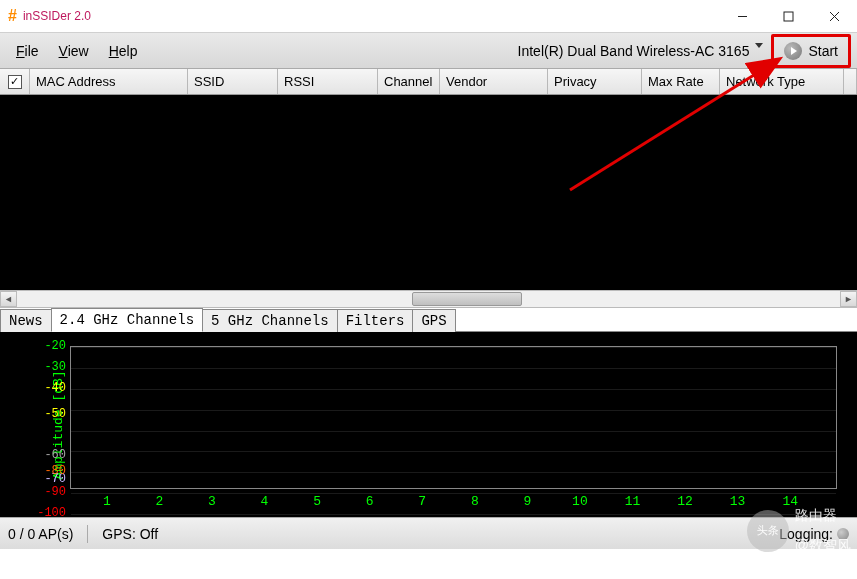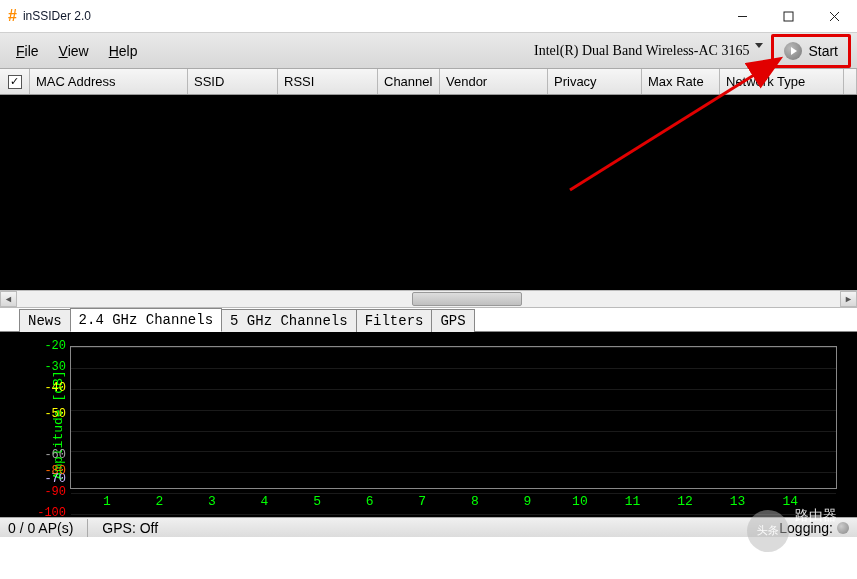--- a/index.html
+++ b/index.html
@@ -1,57 +1,57 @@
 <!DOCTYPE html>
 <html><head>
 <meta charset="utf-8">
 <style>
   * { box-sizing: border-box; margin: 0; padding: 0; }
   body { width: 857px; height: 579px; font-family: "Segoe UI", Tahoma, sans-serif; font-size: 13px; background: #fff; overflow: hidden; position: relative; }
   
   .titlebar { height: 33px; background: #fff; border-bottom: 1px solid #d0d0d0; display: flex; align-items: center; padding-left: 8px; }
   .titlebar .app-icon { color: #ff8c00; font-weight: bold; font-size: 16px; margin-right: 6px; }
-  .titlebar .title { flex: 1; font-size: 12px; color: #0f172a; }
+  .titlebar .title { flex: 1; font-size: 12px; color: #be185d; }
   .win-controls { display: flex; height: 100%; }
   .win-btn { width: 46px; display: flex; align-items: center; justify-content: center; color: #222; }
   .win-btn svg { width: 11px; height: 11px; }
   
   .menubar { height: 36px; background: linear-gradient(#e9e9e9,#d8d8d8); border-bottom: 1px solid #aaa; display: flex; align-items: center; padding: 0 6px; }
   .menu-item { padding: 4px 10px; font-size: 14px; color: #000; }
   .menu-item u { text-decoration: underline; }
   .spacer { flex: 1; }
   .play-btn { display: flex; align-items: center; gap: 6px; padding: 4px 8px; font-size: 14px; }
   .play-icon { width: 18px; height: 18px; border-radius: 50%; background: radial-gradient(circle at 35% 35%, #bbb, #777); display: flex; align-items: center; justify-content: center; }
   .play-icon::after { content: ""; border-left: 6px solid #fff; border-top: 4px solid transparent; border-bottom: 4px solid transparent; margin-left: 2px; }
-  .adapter { padding: 4px 8px; font-size: 14px; display: flex; align-items: flex-start; gap: 4px; font-family: Liberation Serif, serif; }
+  .adapter { padding: 4px 8px; font-size: 14px; display: flex; align-items: flex-start; gap: 4px; }
   .dd-arrow { border-top: 5px solid #333; border-left: 4px solid transparent; border-right: 4px solid transparent; margin-left: 2px; }
   .start-box { border: 3px solid #e10000; border-radius: 2px; padding: 1px 2px; display: flex; align-items: center; }
   
   .headers { height: 26px; background: linear-gradient(#f6f6f6,#e4e4e4); border-bottom: 1px solid #999; display: flex; font-size: 13px; color: #000; }
   .hcell { border-right: 1px solid #b8b8b8; display: flex; align-items: center; padding: 0 6px; white-space: nowrap; overflow: hidden; }
   .chk { width: 14px; height: 14px; border: 1px solid #555; background: #fff; display: flex; align-items: center; justify-content: center; font-size: 11px; line-height: 1; }
   
   .grid-body { height: 195px; background: #000; }
   
   .hscroll { height: 18px; background: #f0f0f0; border-top: 1px solid #bbb; border-bottom: 1px solid #bbb; position: relative; display: flex; align-items: center; }
   .hscroll .arrow { width: 17px; height: 100%; background: linear-gradient(#f4f4f4,#d8d8d8); border: 1px solid #bbb; display: flex; align-items: center; justify-content: center; font-size: 9px; color: #555; }
   .hscroll .track { flex: 1; position: relative; height: 100%; }
   .hscroll .thumb { position: absolute; left: 48%; width: 110px; height: 14px; top: 1px; background: linear-gradient(#ddd,#bfbfbf); border: 1px solid #999; border-radius: 2px; }
   
-  .tabs { height: 24px; background: #fff; display: flex; align-items: flex-end; font-family: "Courier New", monospace; font-size: 14px; border-bottom: 1px solid #888; padding-left: 19px; }
+  .tabs { height: 24px; background: #fff; display: flex; align-items: flex-end; font-family: "Courier New", monospace; font-size: 14px; border-bottom: 1px solid #888; }
   .tab { padding: 3px 8px; border: 1px solid #888; border-bottom: none; background: #eee; margin-right: -1px; position: relative; top: 1px; }
   .tab.active { background: #fff; border-bottom: 1px solid #fff; z-index: 2; }
   
   .chart-area { height: 185px; background: #000; position: relative; padding: 10px 10px 4px 10px; }
   .chart-frame { position: absolute; left: 70px; top: 14px; right: 20px; bottom: 28px; border: 1px solid #888; }
   .ylabel { position: absolute; left: 4px; top: 50%; transform: translateY(-50%) rotate(-90deg); transform-origin: center; color: #00ff00; font-family: "Courier New", monospace; font-size: 13px; white-space: nowrap; }
   .ytick { position: absolute; left: 32px; width: 34px; text-align: right; font-family: "Courier New", monospace; font-size: 12px; }
   .xtick { position: absolute; bottom: 8px; font-family: "Courier New", monospace; font-size: 13px; color: #00ff00; transform: translateX(-50%); }
   
-  .statusbar { height: 20px; background: linear-gradient(#f0f0f0,#dcdcdc); border-top: 1px solid #aaa; display: flex; align-items: center; font-size: 14px; padding: 0 8px; }
+  .statusbar { height: 32px; background: linear-gradient(#f0f0f0,#dcdcdc); border-top: 1px solid #aaa; display: flex; align-items: center; font-size: 14px; padding: 0 8px; }
   .statusbar .sep { width: 1px; height: 18px; background: #aaa; margin: 0 14px; }
   .log-lbl { margin-left: auto; display:flex; align-items:center; gap:4px; }
   
   .annotation-arrow { position: absolute; pointer-events: none; z-index: 50; }
   .watermark { position: absolute; right: 6px; bottom: 26px; display: flex; align-items: center; gap: 6px; color: #fff; font-size: 14px; opacity: .88; z-index: 60; }
   .wm-circle { width: 42px; height: 42px; border-radius: 50%; background: rgba(180,180,180,.55); display:flex; align-items:center; justify-content:center; font-size:11px; color:#fff; }
 </style>
 </head>
 <body>
 

